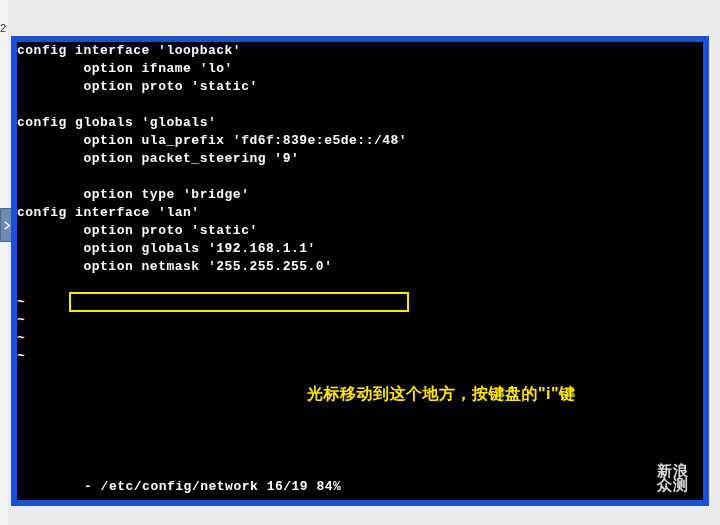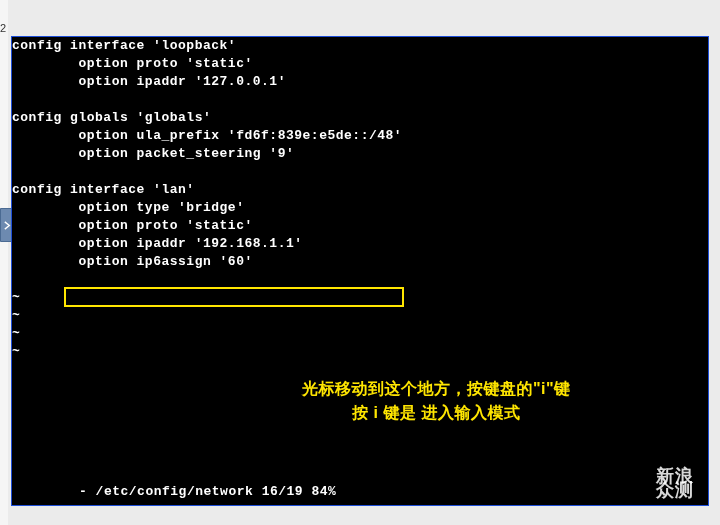--- a/index.html
+++ b/index.html
@@ -11,21 +11,21 @@
     left: 11px; top: 36px;
     width: 698px; height: 470px;
     background: #000;
     color: #fff;
     font-size: 13px;
     font-weight: bold;
     line-height: 18px;
     letter-spacing: 0.5px;
     padding: 0;
     overflow: hidden;
-    border: 1px solid #1d4ed8;
+    border: 6px solid #1d4ed8;
   }
   .term-line { white-space: pre; }
   .highlight-box {
     position: absolute;
     border: 2px solid #ffe600;
     pointer-events: none;
   }
   .annotation {
     position: absolute;
     color: #ffe600;
@@ -36,21 +36,21 @@
     text-align: center;
     white-space: nowrap;
   }
   .tilde-col { color: #fff; }
   .status-bar { position: absolute; left: 0; bottom: 0; width: 100%; padding: 0 8px 4px 20px; margin-left: 47px; }
   .watermark {
     position: absolute;
     right: 14px; bottom: 8px;
     color: rgba(255,255,255,0.85);
     font-family: "SimHei","Microsoft YaHei",sans-serif;
-    font-size: 18px;
+    font-size: 15px;
     line-height: 14px;
     text-align: left;
     letter-spacing: 1px;
   }
   .side-tab {
     position: absolute;
     left: 0; top: 208px;
     width: 14px; height: 34px;
     background: #6d8ab0;
     border-radius: 0 3px 3px 0;
@@ -67,47 +67,46 @@
 
 <div class="side-tab">
   <svg viewBox="0 0 10 10">
       <path d="M2 1 L7 5 L2 9" stroke="#fff" stroke-width="1.5" fill="none"></path>
     </svg>
 </div>
 
 <div class="terminal">
 
   <div class="term-line">config interface 'loopback'</div>
+  <div class="term-line">        <span>option ifname 'lo'</span></div>
   <div class="term-line">        <span>option proto 'static'</span></div>
-  <div class="term-line">        <span>option ipaddr '127.0.0.1'</span></div>
   <div class="term-line"> </div>
 
   <div class="term-line">config globals 'globals'</div>
   <div class="term-line">        <span>option ula_prefix 'fd6f:839e:e5de::/48'</span></div>
   <div class="term-line">        <span>option packet_steering '9'</span></div>
   <div class="term-line"> </div>
 
+  <div class="term-line">        <span>option type 'bridge'</span></div>
   <div class="term-line">config interface 'lan'</div>
-  <div class="term-line">        <span>option type 'bridge'</span></div>
   <div class="term-line">        <span>option proto 'static'</span></div>
-  <div class="term-line">        <span>option ipaddr '192.168.1.1'</span></div>
-  <div class="term-line">        <span>option ip6assign '60'</span></div>
+  <div class="term-line">        <span>option globals '192.168.1.1'</span></div>
+  <div class="term-line">        <span>option netmask '255.255.255.0'</span></div>
 
   <div class="term-line"> </div>
 
   <div class="term-line tilde-col">~</div>
   <div class="term-line tilde-col">~</div>
   <div class="term-line tilde-col">~</div>
   <div class="term-line tilde-col">~</div>
 
   <div class="highlight-box" style="left:52px; top:250px; width:340px; height:20px;"></div>
 
   <div class="annotation" style="left:290px; top:340px;">
     <div>光标移动到这个地方，按键盘的"i"键</div>
-    <div>按 i 键是 进入输入模式</div>
   </div>
 
   <div class="status-bar term-line">- /etc/config/network 16/19 84%</div>
 
   <div class="watermark">
     <div>新浪</div>
     <div>众测</div>
   </div>
 </div>
 

